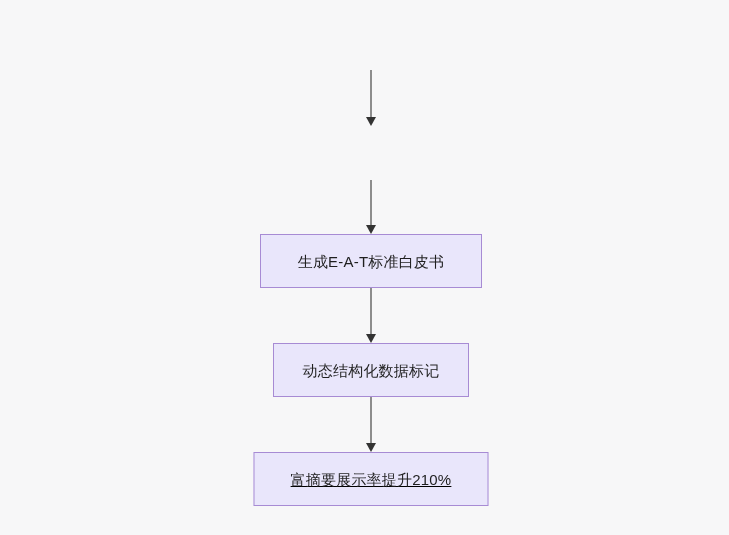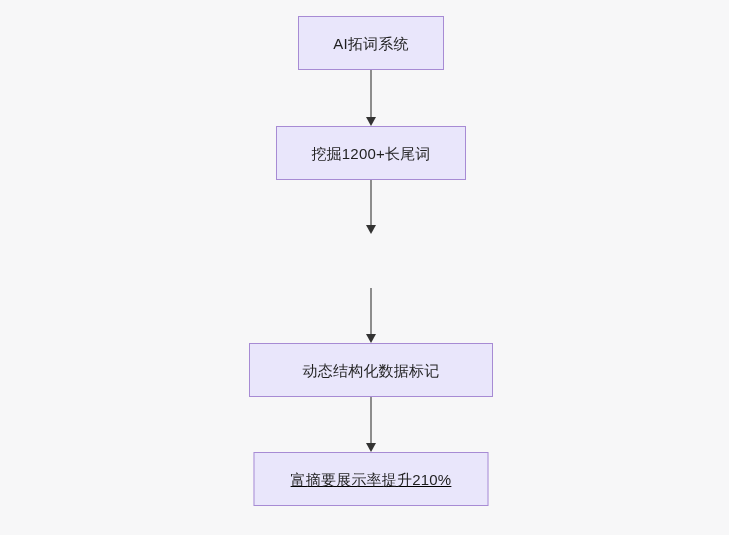--- a/index.html
+++ b/index.html
@@ -76,26 +76,23 @@
   </div>
   <div class="edge" style="left: 371px; top: 288px; height: 55px;">
     <div class="edge-line" style="height: 47px;"></div>
     <div class="edge-head"></div>
   </div>
   <div class="edge" style="left: 371px; top: 397px; height: 55px;">
     <div class="edge-line" style="height: 47px;"></div>
     <div class="edge-head"></div>
   </div>
 
-  <div class="node" style="left: 371px; top: 16px; width: 146px;">
-    <span class="node-label">AI拓词系统</span>
+  <div class="node" style="left: 371px; top: 234px; width: 222px;">
+    <span class="node-label">生成E-A-T标准白皮书</span>
   </div>
-  <div class="node" style="left: 371px; top: 126px; width: 190px;">
-    <span class="node-label">挖掘1200+长尾词</span>
-  </div>
-  <div class="node" style="left: 371px; top: 343px; width: 244px;">
+  <div class="node" style="left: 371px; top: 343px; width: 196px;">
     <span class="node-label">动态结构化数据标记</span>
   </div>
   <div class="node" style="left: 371px; top: 452px; width: 235px; text-decoration: underline;">
     <span class="node-label">富摘要展示率提升210%</span>
   </div>
 
 </div>
 
 </body></html>

